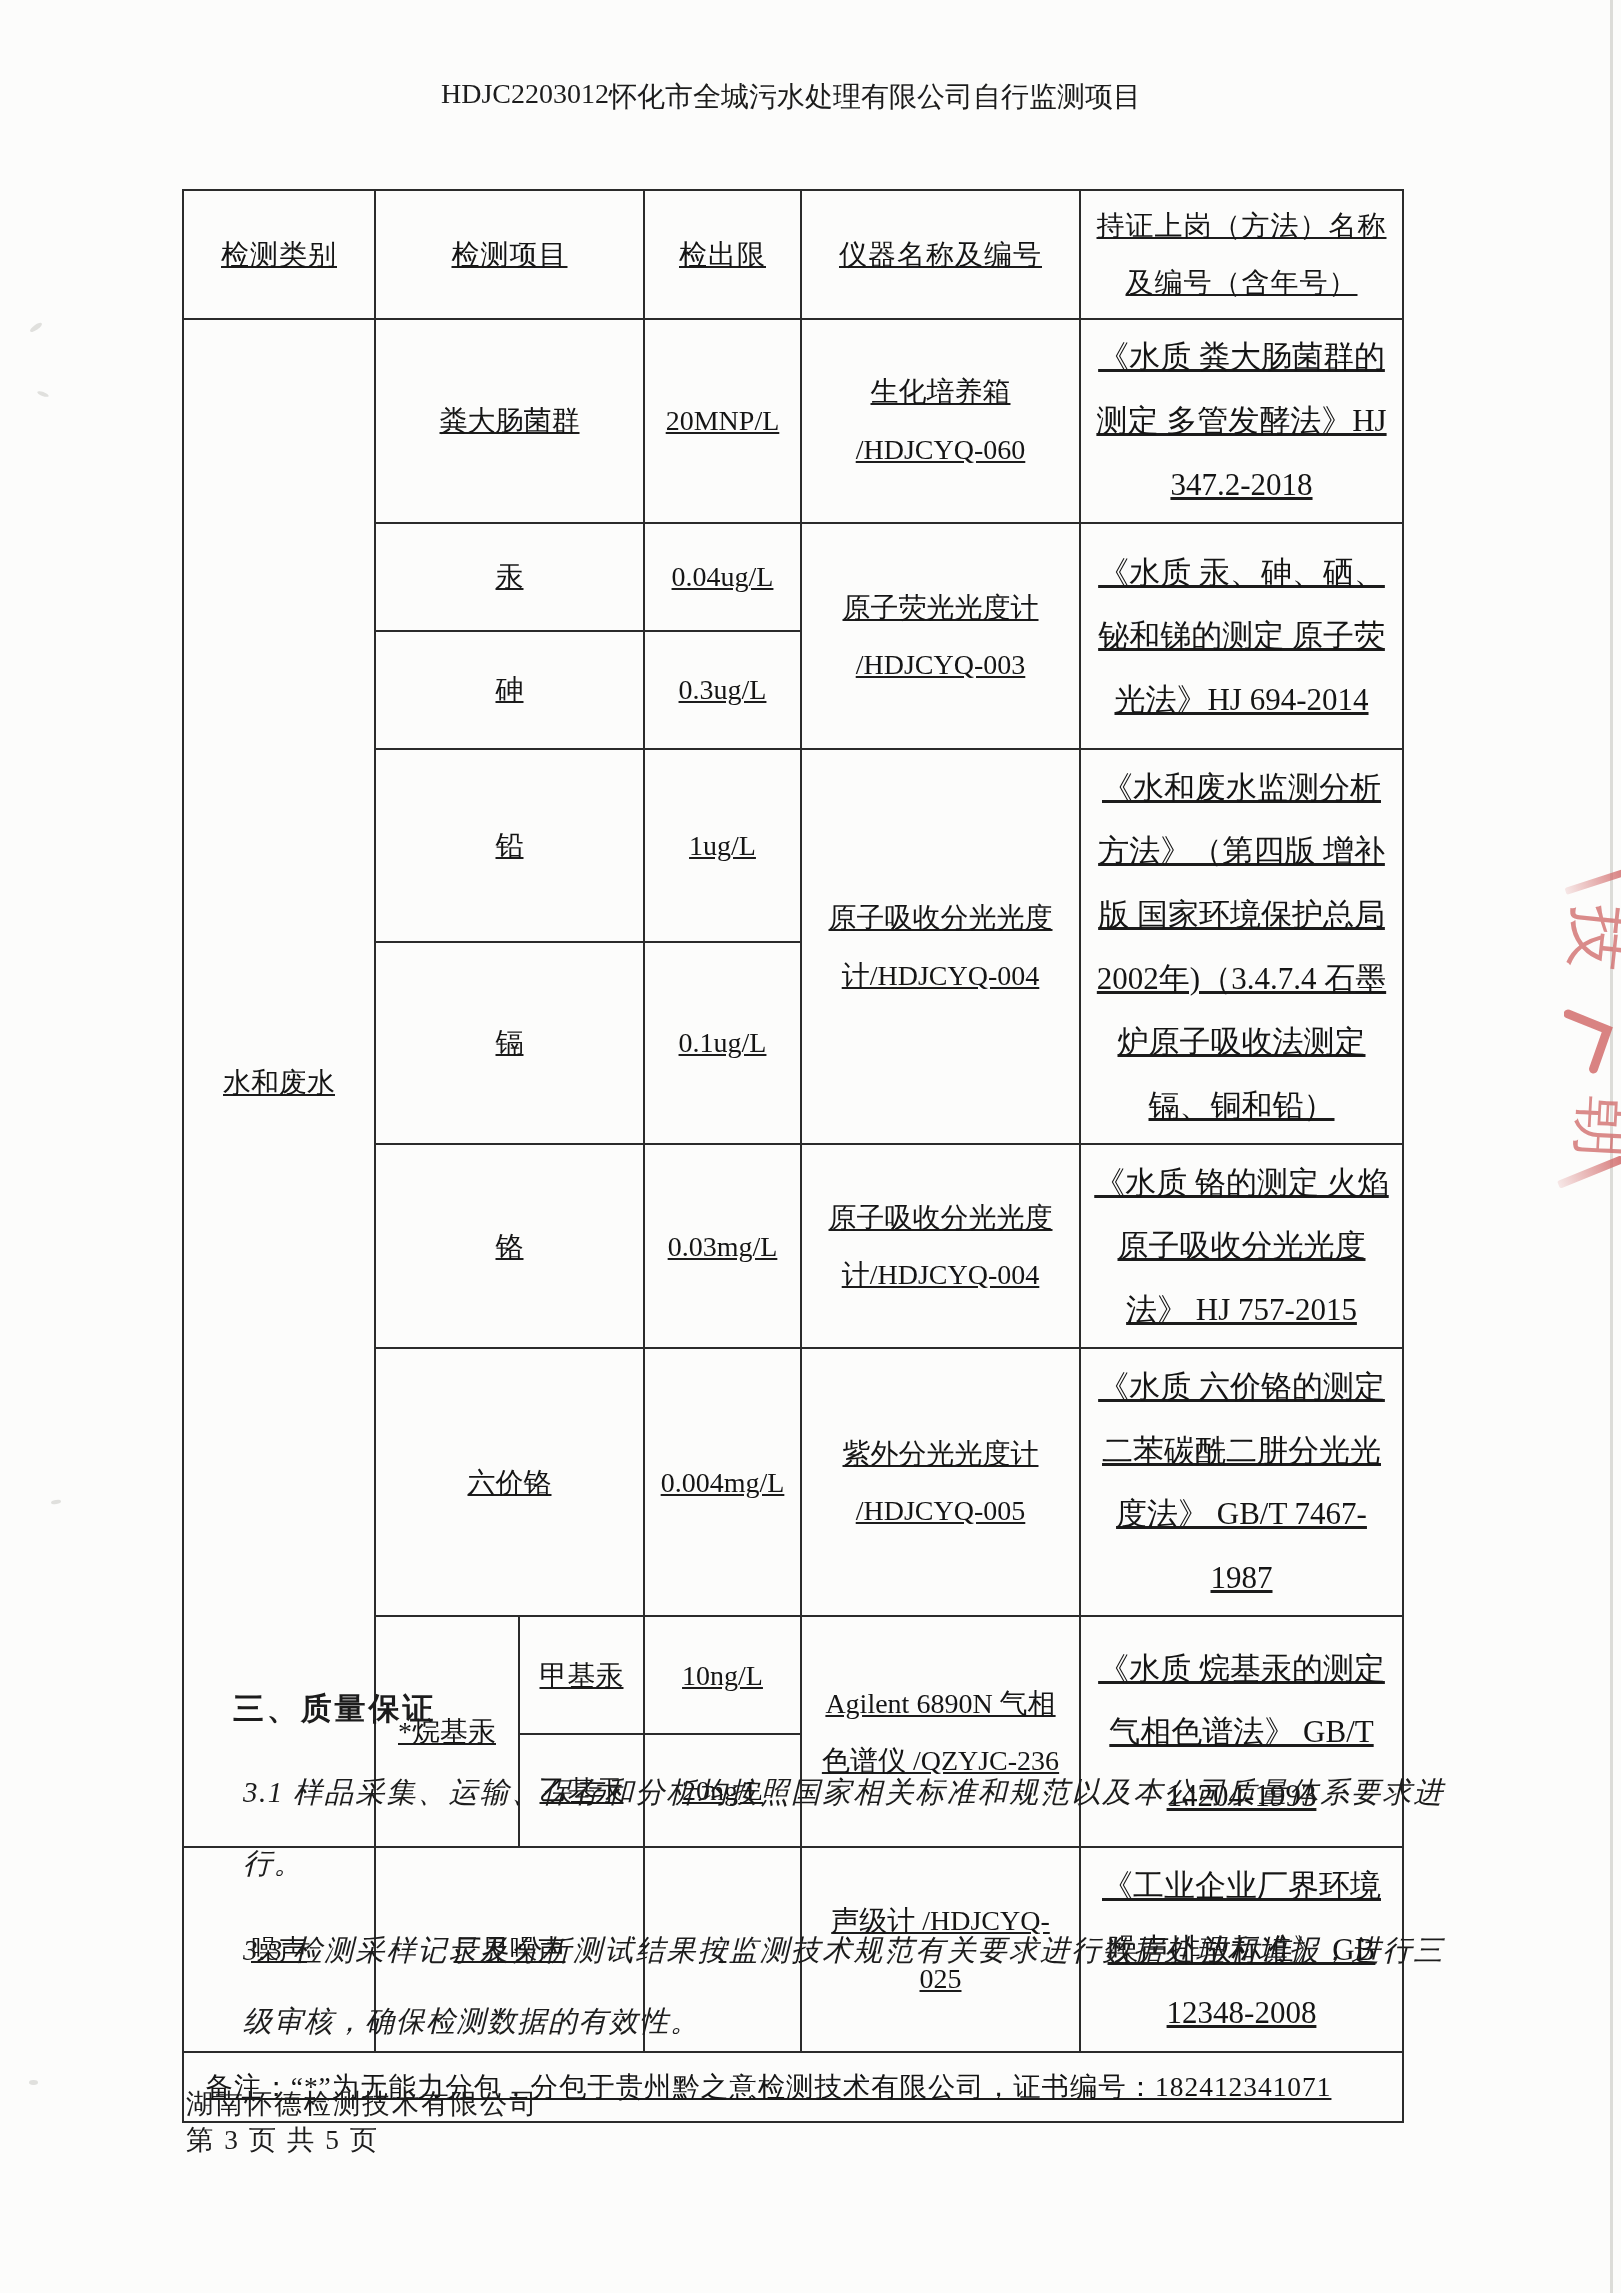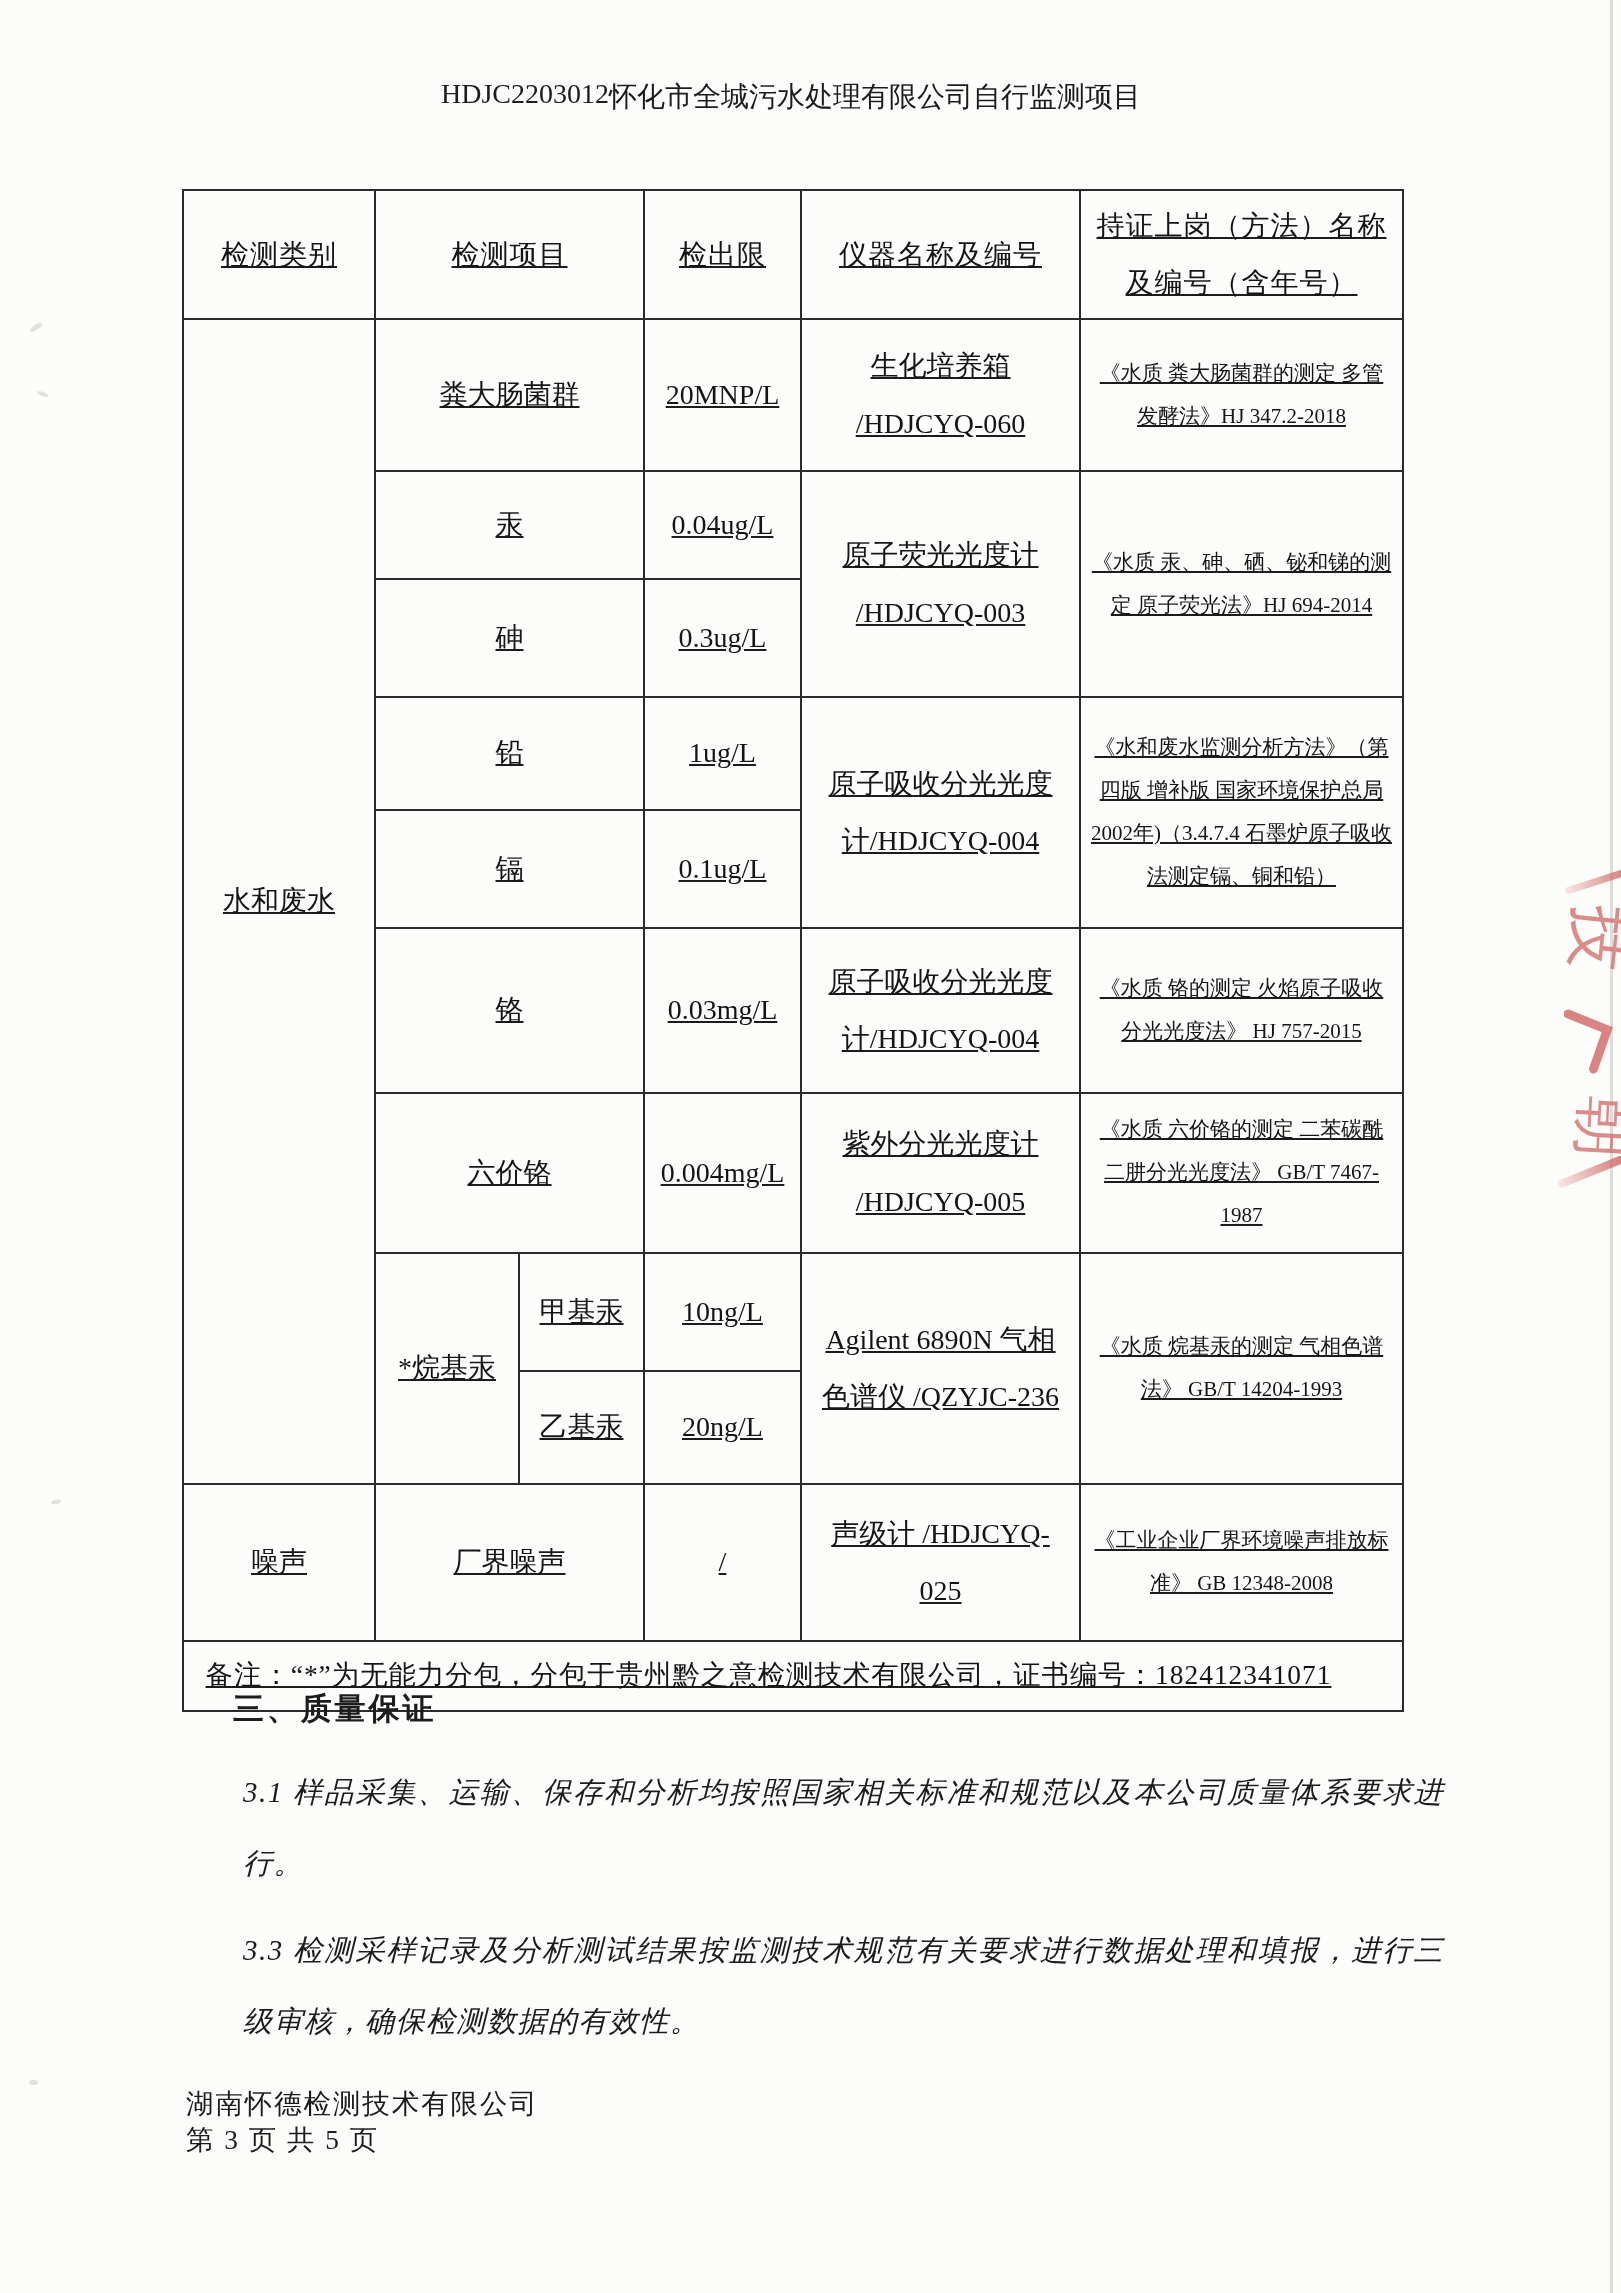--- a/index.html
+++ b/index.html
@@ -17,21 +17,21 @@
   .doc-footer{position:absolute;top:2086px;left:186px;right:196px;display:flex;justify-content:space-between;font-size:27.4px;letter-spacing:2px;flex-direction:column;}
 
   .table-wrap{position:absolute;top:189px;left:182px;width:1221px;text-decoration:underline;}
   table.report{border-collapse:collapse;table-layout:fixed;width:1221px;font-size:28px;color:#151515;}
   table.report td,table.report th{
     border:2px solid #2b2b2b;text-align:center;vertical-align:middle;
     padding:5.9px 9.8px;font-weight:normal;line-height:2.05;background:transparent;
     word-break:break-word;
   }
   table.report th{font-size:28px;letter-spacing:1px;}
-  td.std{font-size:21px;padding:5.9px 13.7px;}
+  td.std{font-size:31px;padding:5.9px 13.7px;}
   td.inst{font-size:28px;padding:5.9px 11.8px;}
   tr.note-row td{text-align:left;padding:13.7px 9.8px 13.7px 21.6px;font-size:27.4px;line-height:1.5;letter-spacing:1px;}
 
   .qa-section{position:absolute;left:227px;top:1688px;width:1233px;font-size:29px;}
   .qa-title{font-weight:bold;font-size:31px;letter-spacing:2.9px;margin:0 0 27.4px 5.9px;font-family:Liberation Mono, monospace;}
   .qa-section p{margin:16px;line-height:71px;letter-spacing:1.5px;text-align:justify;font-style:italic;}
 
   
   .stamp-frag{position:absolute;color:rgba(209,110,110,.8);font-family:"Liberation Serif","DejaVu Serif",serif;}
   .stamp-bar{position:absolute;background:linear-gradient(90deg,rgba(213,115,115,.15),rgba(208,100,100,.85));border-radius:2px;}

